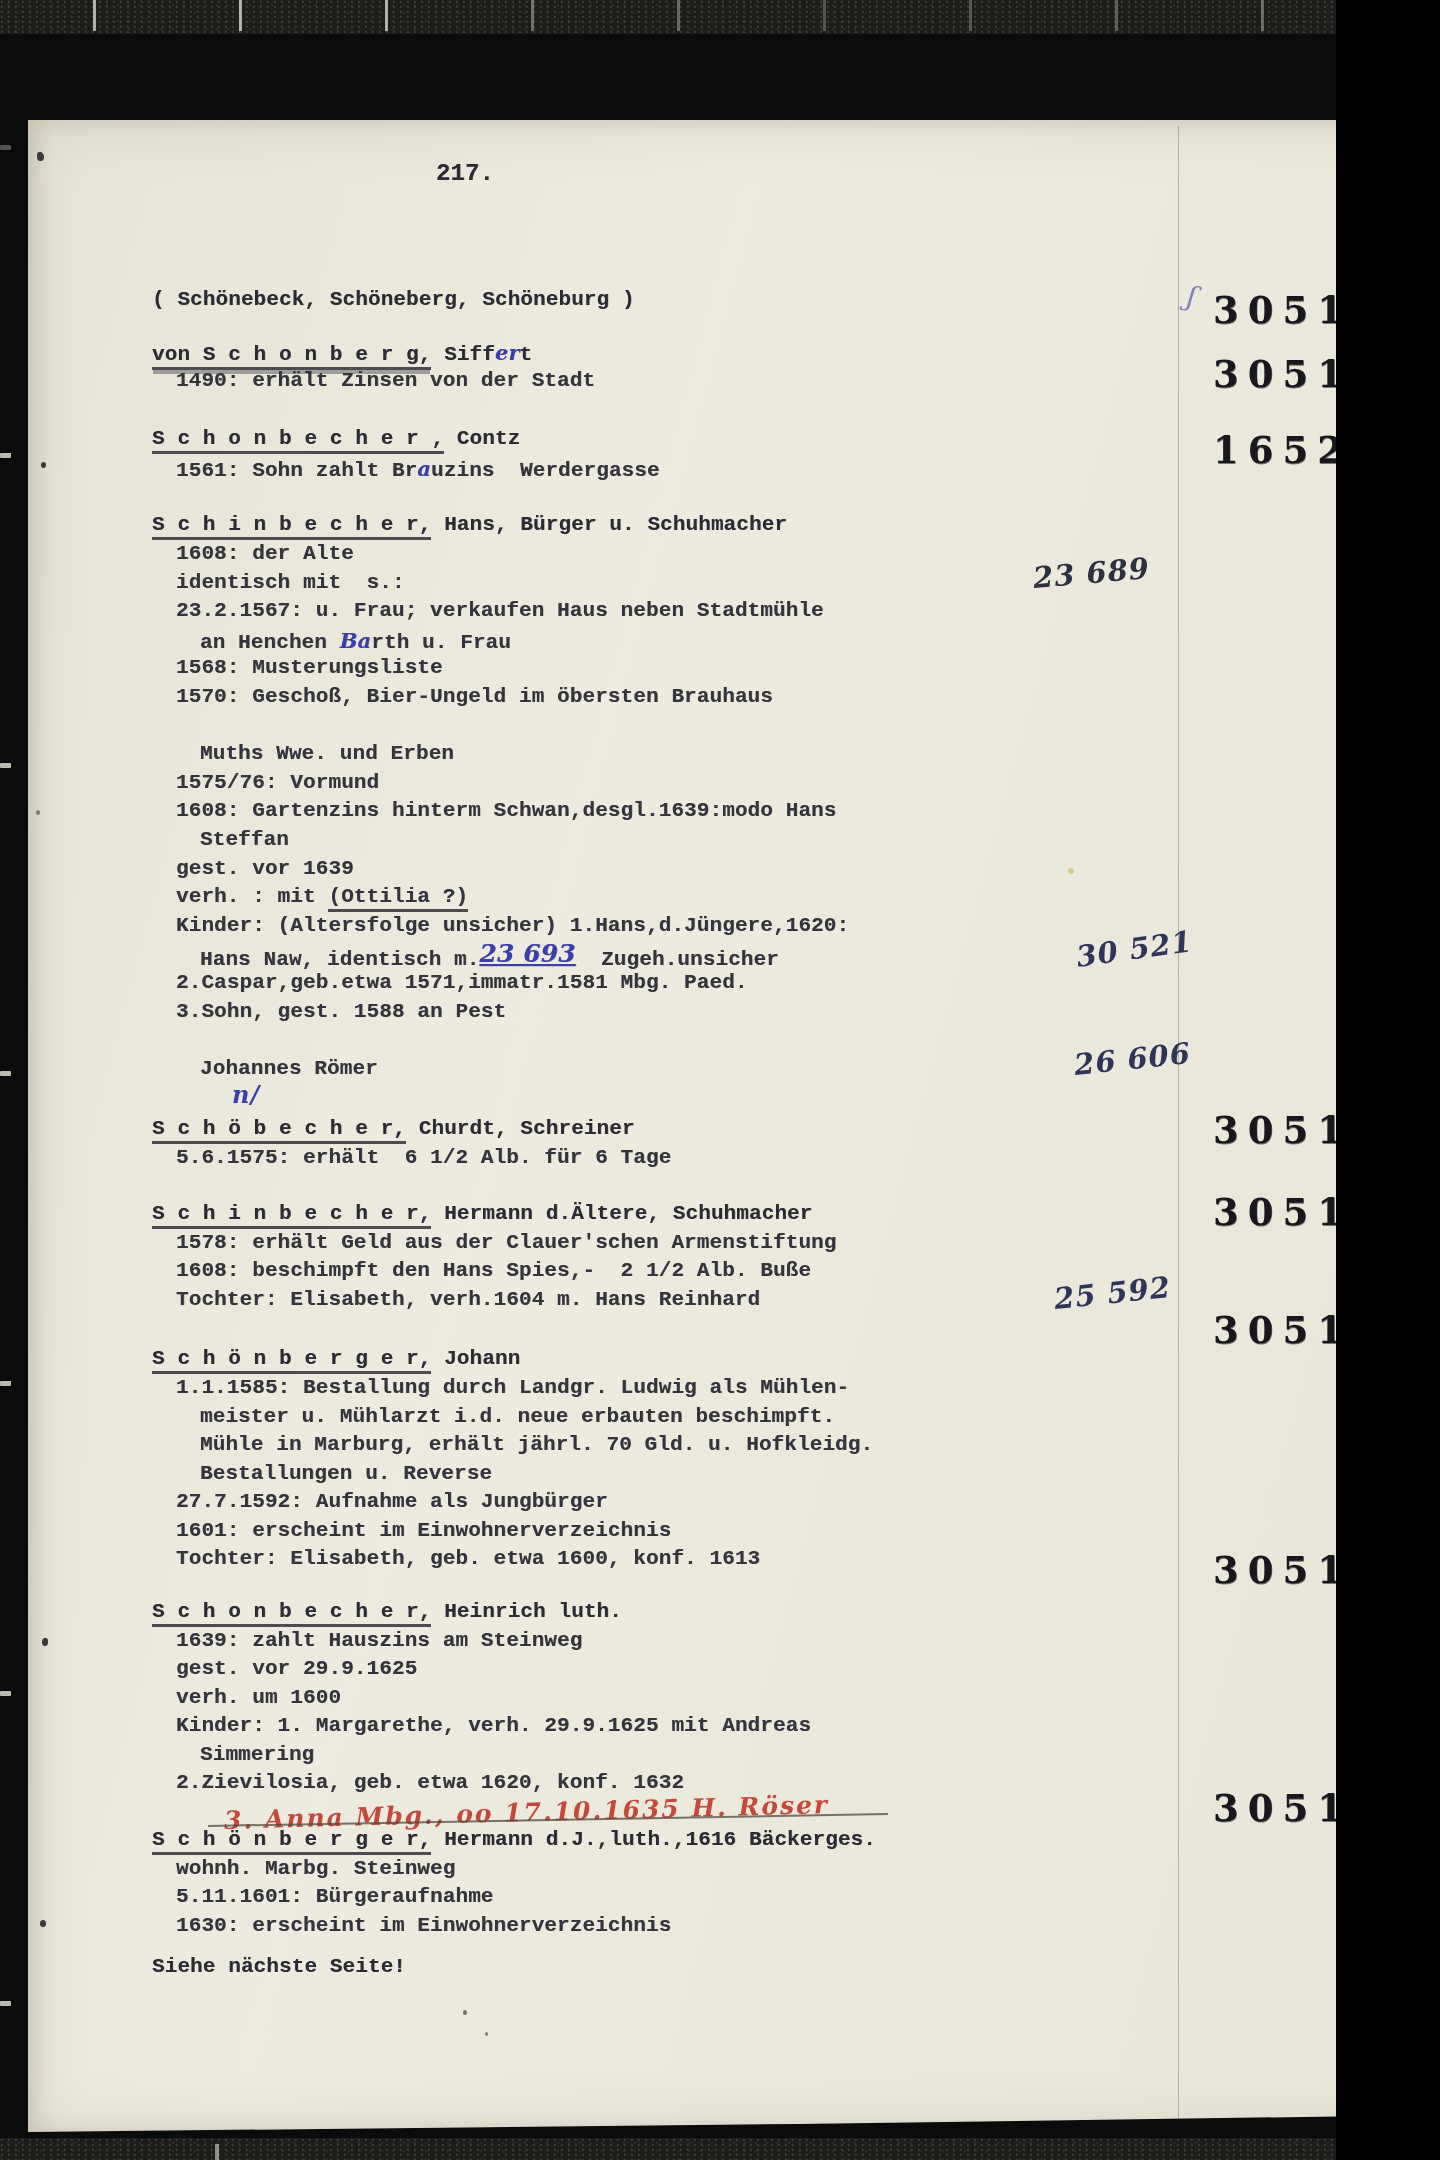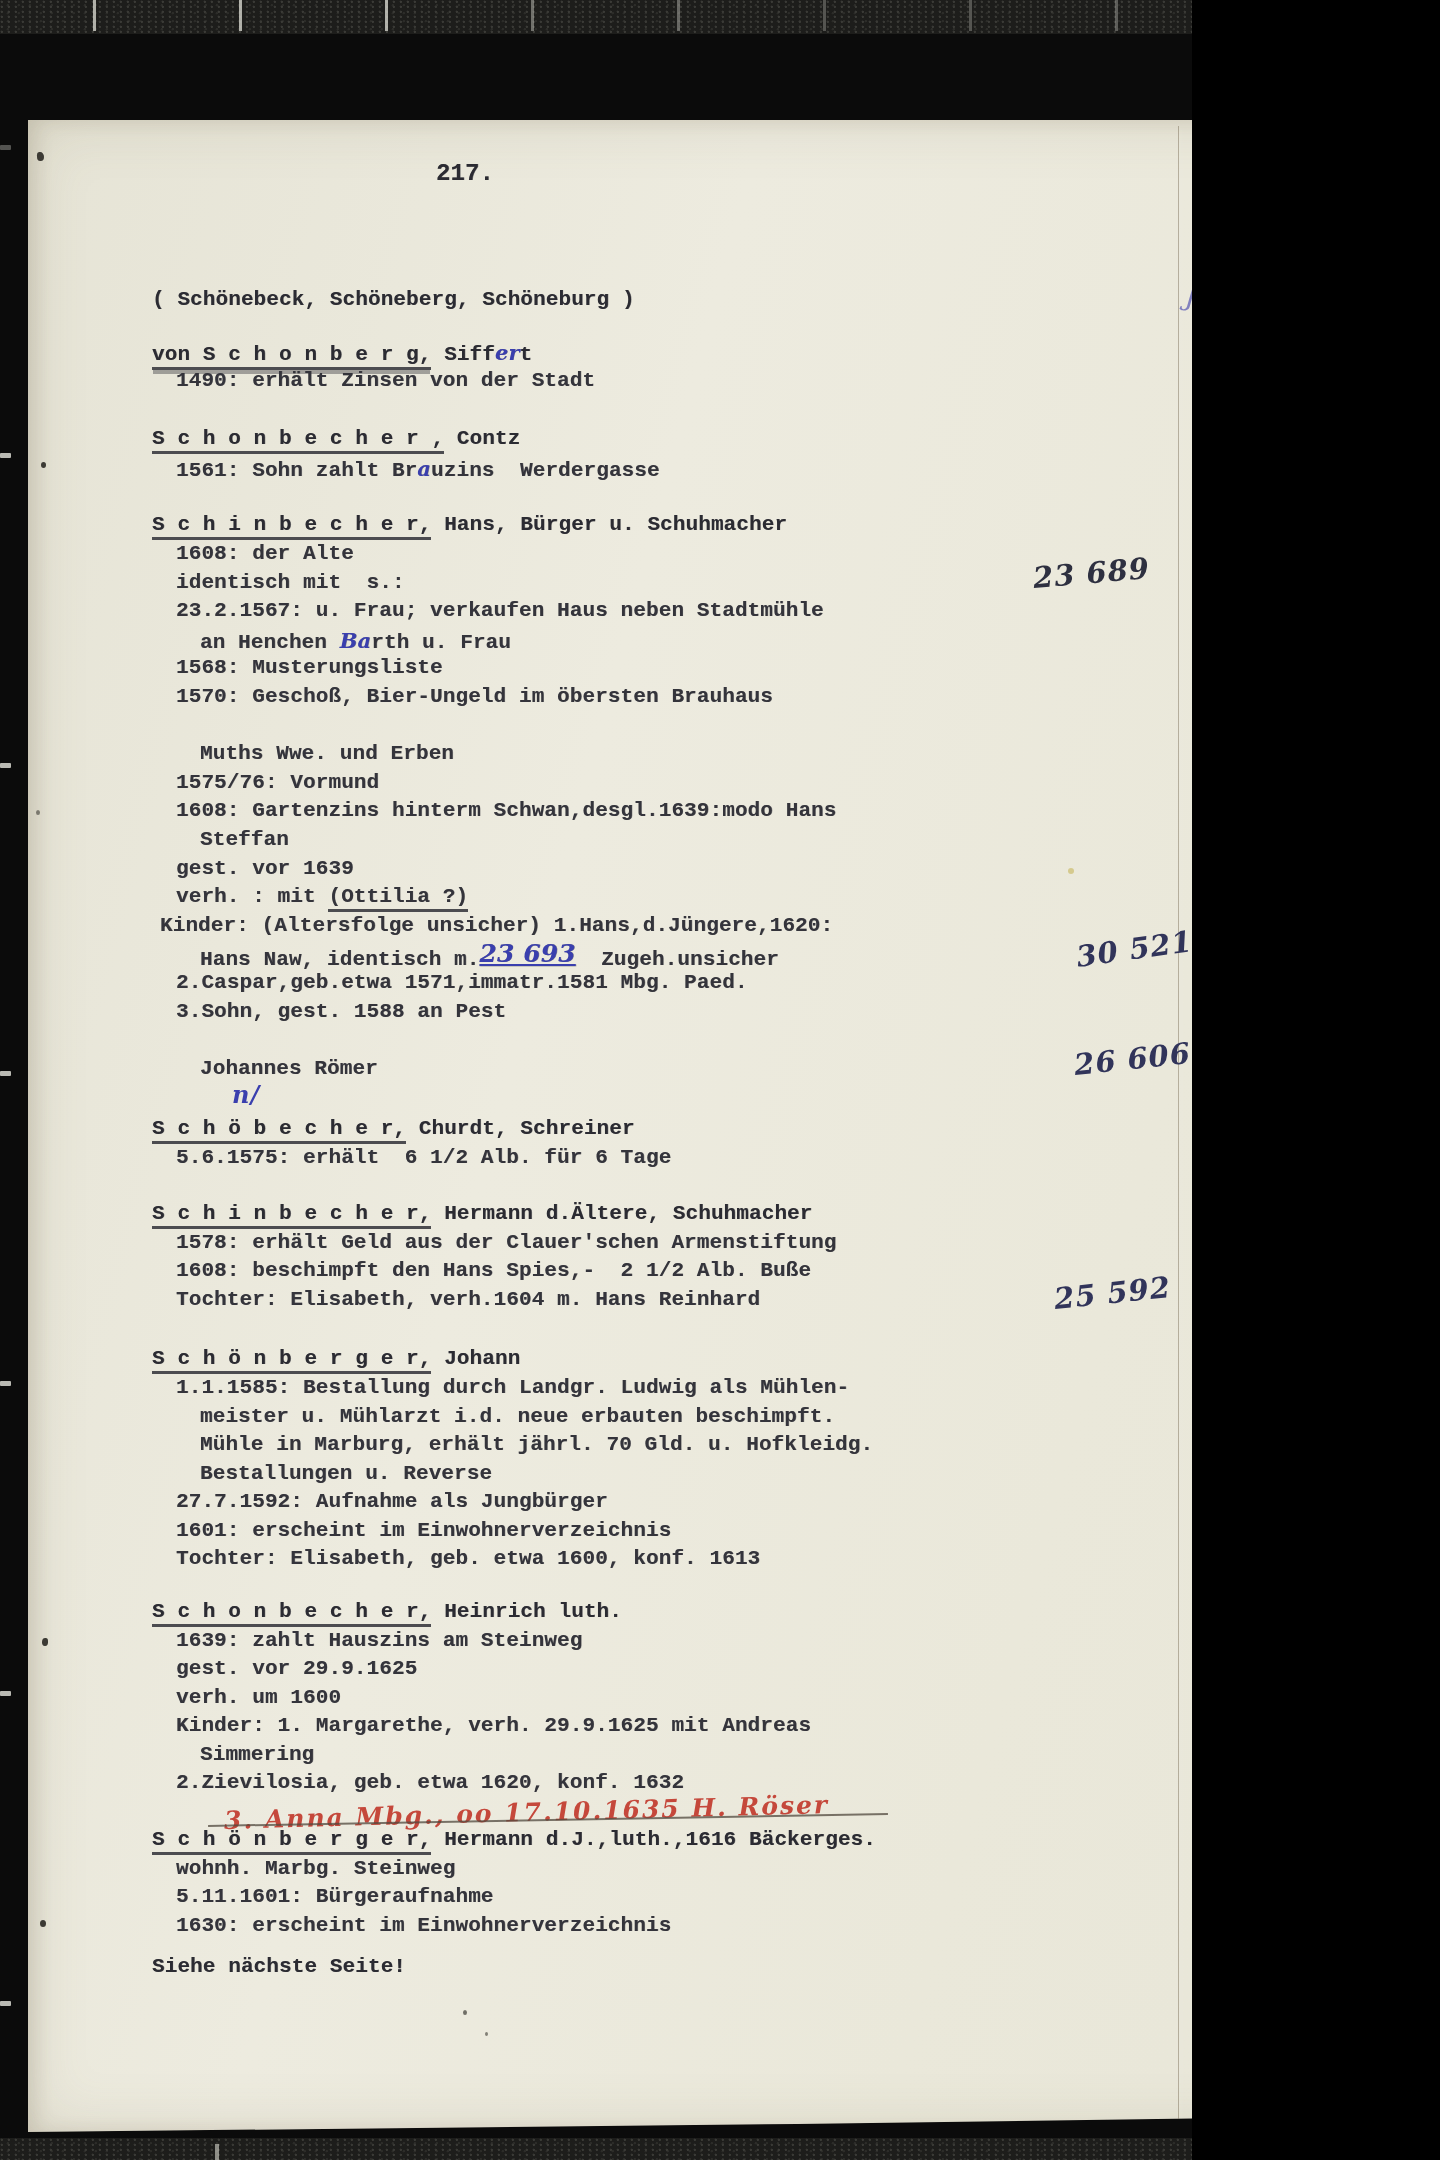--- a/index.html
+++ b/index.html
@@ -1,16 +1,16 @@
 <!DOCTYPE html>
 <html><head>
 <meta charset="utf-8">
 <style>
   html,body{margin:0;padding:0;background:#000;}
-  #screen{position:relative;width:1192px;height:2160px;background:#0b0b0b;overflow:hidden;
+  #screen{position:relative;width:1336px;height:2160px;background:#0b0b0b;overflow:hidden;
           font-family:"Liberation Sans",sans-serif;}
   
   .film-band{position:absolute;left:0;width:1440px;height:34px;
      background-color:#1d1d1b;
      background-image:radial-gradient(circle at 25% 35%, #3a3a36 1px, transparent 1.4px),
                       radial-gradient(circle at 70% 65%, #2c2c29 1px, transparent 1.4px);
      background-size:7px 5px,11px 8px;}
   .film-tick{position:absolute;top:0;width:3px;height:31px;background:#d8d8cf;opacity:.78;}
   .sprocket{position:absolute;left:0;width:11px;height:5px;background:#d9d9d1;opacity:.85;border-radius:1px;}
   .checker{position:absolute;width:48px;height:48px;opacity:.8;
@@ -112,21 +112,21 @@
     <div class="t" style="left:148px;top:479px;">23.2.1567: u. Frau; verkaufen Haus neben Stadtmühle</div>
     <div class="t" style="left:172px;top:508px;"><span>an Henchen </span><span class="ins">Ba</span><span>rth u. Frau</span></div>
     <div class="t" style="left:148px;top:536px;">1568: Musterungsliste</div>
     <div class="t" style="left:148px;top:565px;">1570: Geschoß, Bier-Ungeld im öbersten Brauhaus</div>
     <div class="t" style="left:172px;top:622px;">Muths Wwe. und Erben</div>
     <div class="t" style="left:148px;top:651px;">1575/76: Vormund</div>
     <div class="t" style="left:148px;top:679px;">1608: Gartenzins hinterm Schwan,desgl.1639:modo Hans</div>
     <div class="t" style="left:172px;top:708px;">Steffan</div>
     <div class="t" style="left:148px;top:737px;">gest. vor 1639</div>
     <div class="t" style="left:148px;top:765px;"><span>verh. : mit </span><span class="u">(Ottilia ?)</span></div>
-    <div class="t" style="left:132px;top:794px;">Kinder: (Altersfolge unsicher) 1.Hans,d.Jüngere,1620:</div>
+    <div class="t" style="left:148px;top:794px;">Kinder: (Altersfolge unsicher) 1.Hans,d.Jüngere,1620:</div>
     <div class="t" style="left:172px;top:822px;"><span>Hans Naw, identisch m.</span><span class="ins" style="font-size:25px;position:relative;top:-3px;text-decoration:underline;">23 693</span><span>  Zugeh.unsicher</span></div>
     <div class="hw" style="left:1048px;top:812px;transform:rotate(-8deg);">30 521</div>
     <div class="t" style="left:148px;top:851px;">2.Caspar,geb.etwa 1571,immatr.1581 Mbg. Paed.</div>
     <div class="t" style="left:148px;top:880px;">3.Sohn, gest. 1588 an Pest</div>
     <div class="hw" style="left:1046px;top:922px;transform:rotate(-6deg);">26 606</div>
     <div class="t" style="left:172px;top:937px;">Johannes Römer</div>
 
     <div class="num" style="left:1185px;top:988px;">30515</div>
     <div class="hw hw-blue" style="left:204px;top:960px;font-size:24px;">n/</div>
     <div class="t title" style="left:124px;top:997px;"><span class="u">S c h ö b e c h e r,</span><span> Churdt, Schreiner</span></div>

